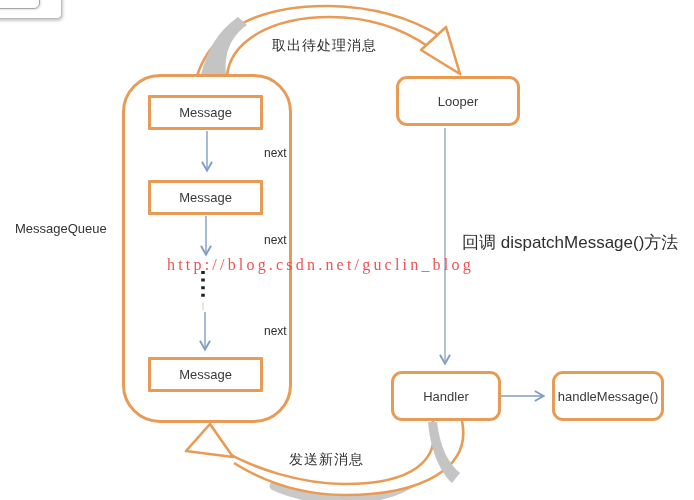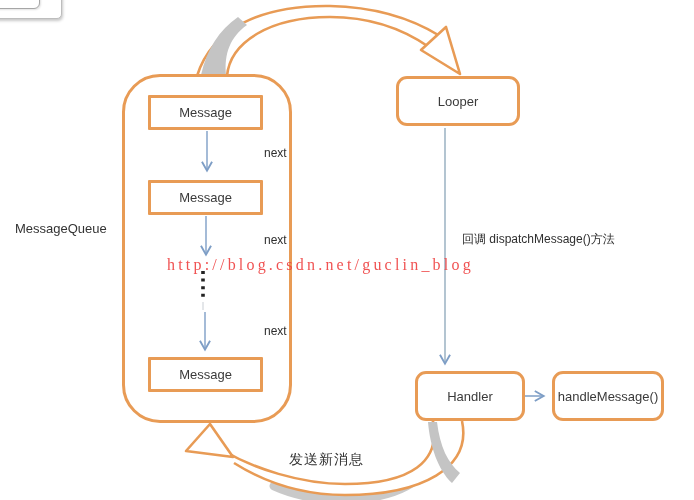--- a/index.html
+++ b/index.html
@@ -33,31 +33,31 @@
   }
   .queue-container{
     position:absolute;z-index:2;background:transparent;
     border:3px solid #E89B55;border-radius:38px;
     left:122px;top:74px;width:170px;height:349px;
   }
   .msg1{left:148px;top:95px;width:115px;height:35px;}
   .msg2{left:148px;top:180px;width:115px;height:35px;}
   .msg3{left:148px;top:357px;width:115px;height:35px;}
   .looper{left:396px;top:76px;width:124px;height:50px;border-radius:11px;}
-  .handler{left:391px;top:371px;width:110px;height:50px;border-radius:11px;margin-left:24px;}
+  .handler{left:391px;top:371px;width:110px;height:50px;border-radius:11px;}
   .handlemsg{left:552px;top:371px;width:112px;height:50px;border-radius:11px;}
 
   .lbl{position:absolute;z-index:2;font-size:13px;color:#333;white-space:nowrap;}
   .lbl-queue{left:15px;top:221px;}
   .lbl-next{font-size:12px;color:#2e2e2e;padding-left:45px;}
   .next1{left:219px;top:146px;}
   .next2{left:219px;top:233px;}
   .next3{left:219px;top:324px;}
   .lbl-dequeue{left:272px;top:37px;font-size:14px;letter-spacing:1px;color:#2f2f2f;}
-  .lbl-dispatch{left:462px;top:231px;font-size:12px;color:#2f2f2f;text-align:center;}
+  .lbl-dispatch{left:462px;top:231px;font-size:17px;color:#2f2f2f;text-align:center;}
   .lbl-enqueue{left:289px;top:451px;font-size:14px;letter-spacing:1px;color:#2f2f2f;}
 
   .watermark{
     position:absolute;left:167px;top:256px;z-index:5;
     font-family:Liberation Serif, serif;
     font-size:16px;letter-spacing:3.2px;color:#ef4444;opacity:0.92;
     white-space:nowrap;
   }
 </style>
 </head>
@@ -121,18 +121,19 @@
   <div class="node looper">
     <span>Looper</span>
   </div>
   <div class="node handler">
     <span>Handler</span>
   </div>
   <div class="node handlemsg">
     <span>handleMessage()</span>
   </div>
 
+  <span class="lbl lbl-dequeue">取出待处理消息</span>
   <span class="lbl lbl-dispatch">回调 dispatchMessage()方法</span>
   <span class="lbl lbl-enqueue">发送新消息</span>
 
   <span class="watermark">http://blog.csdn.net/guclin_blog</span>
 
 </div>
 
 </body></html>

